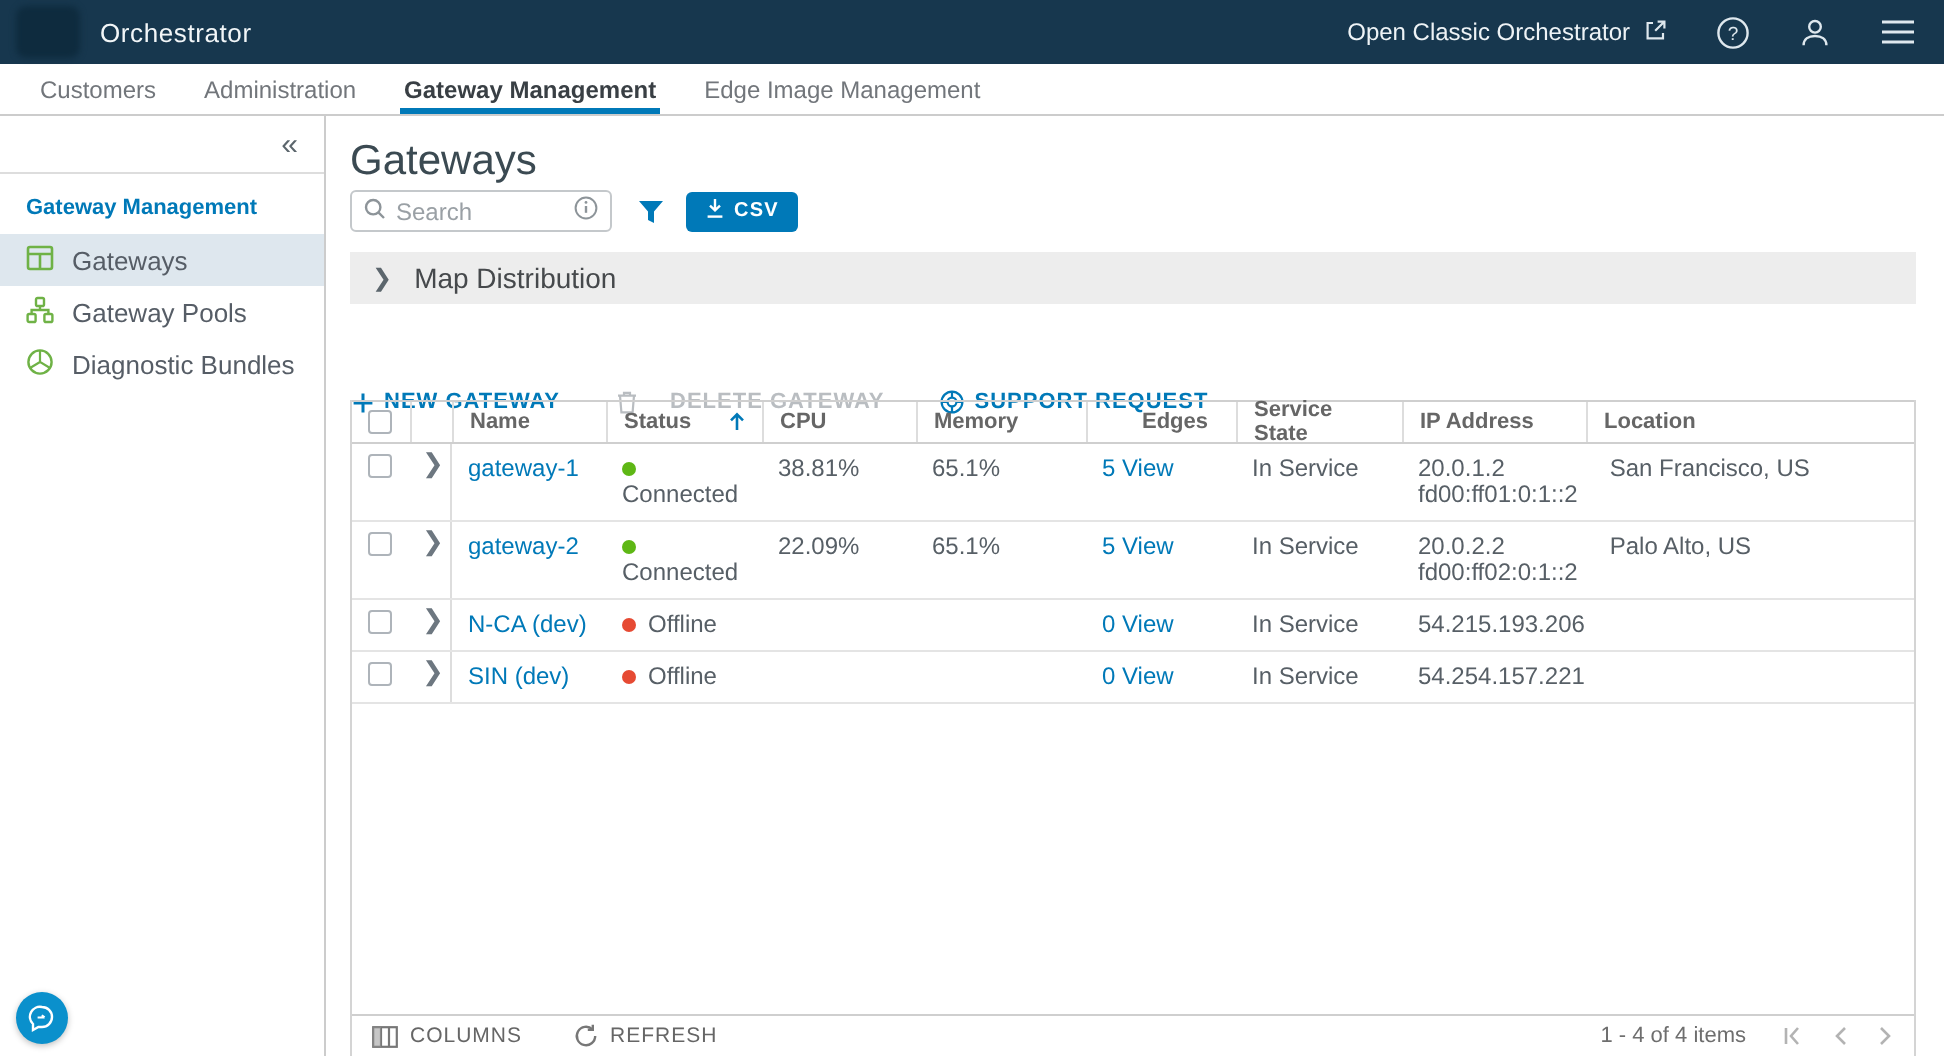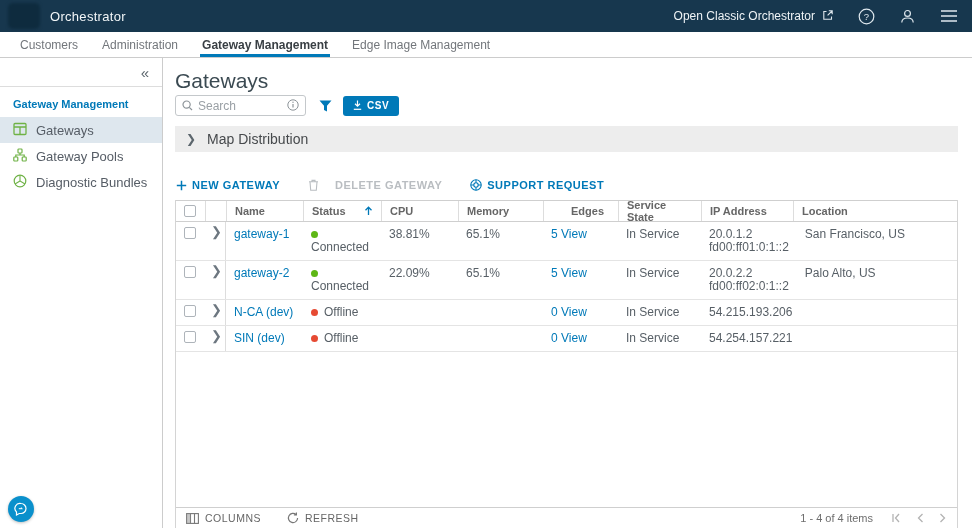--- a/index.html
+++ b/index.html
@@ -38,21 +38,21 @@
   .search-box { width:131px; height:21px; border:1px solid #c4c8cb; border-radius:3px; display:flex; align-items:center; padding:0 6px; gap:5px; background:#fff; }
   .search-box input { border:0; outline:0; flex:1; min-width:0; font-size:12px; color:#454545; font-family:"Liberation Sans",sans-serif; }
   .search-box input::placeholder { color:#9aa0a5; }
   .funnel-btn { margin-left:13px; cursor:pointer; display:flex; }
   .csv-btn { margin-left:11px; height:20px; background:#0079B8; border:0; border-radius:3px; color:#fff; font-size:10px; font-weight:700; letter-spacing:.6px; display:flex; align-items:center; gap:5px; padding:0 10px; cursor:pointer; font-family:"Liberation Sans",sans-serif; }
 
   .map-panel { position:absolute; top:68px; left:12px; right:14px; height:26px; background:#ededed; display:flex; align-items:center; gap:11px; padding-left:11px; cursor:pointer; }
   .map-caret { font-size:12px; color:#5c666d; }
   .map-label { font-size:14px; color:#46494c; }
 
-  .actions { position:absolute; top:121px; left:13px; display:flex; gap:28px; }
+  .actions { position:absolute; top:137px; left:13px; display:flex; gap:28px; }
   .action { display:flex; align-items:center; gap:5px; font-size:11px; font-weight:700; letter-spacing:.5px; color:#0079B8; cursor:pointer; background:none; border:0; font-family:"Liberation Sans",sans-serif; }
   .action.disabled { color:#b9bdc1; cursor:default;gap:16px; }
 
   
   .grid { position:absolute; top:142px; left:12px; right:14px; bottom:0; border-left:1px solid #d4d4d4; border-right:1px solid #d4d4d4; display:flex; flex-direction:column; }
   .grid-header { display:flex; border-top:1px solid #cfcfcf; border-bottom:1px solid #cfcfcf; height:22px; }
   .hcell { display:flex; align-items:center; font-size:11px; font-weight:700; color:#666; padding:0 8px; }
   .hcell + .hcell { border-left:1px solid #ddd; }
   .sortable { justify-content:space-between; }
   .c0 { flex:0 0 29px; } .c1 { flex:0 0 21px; } .c2 { flex:0 0 77px; } .c3 { flex:0 0 78px; }

